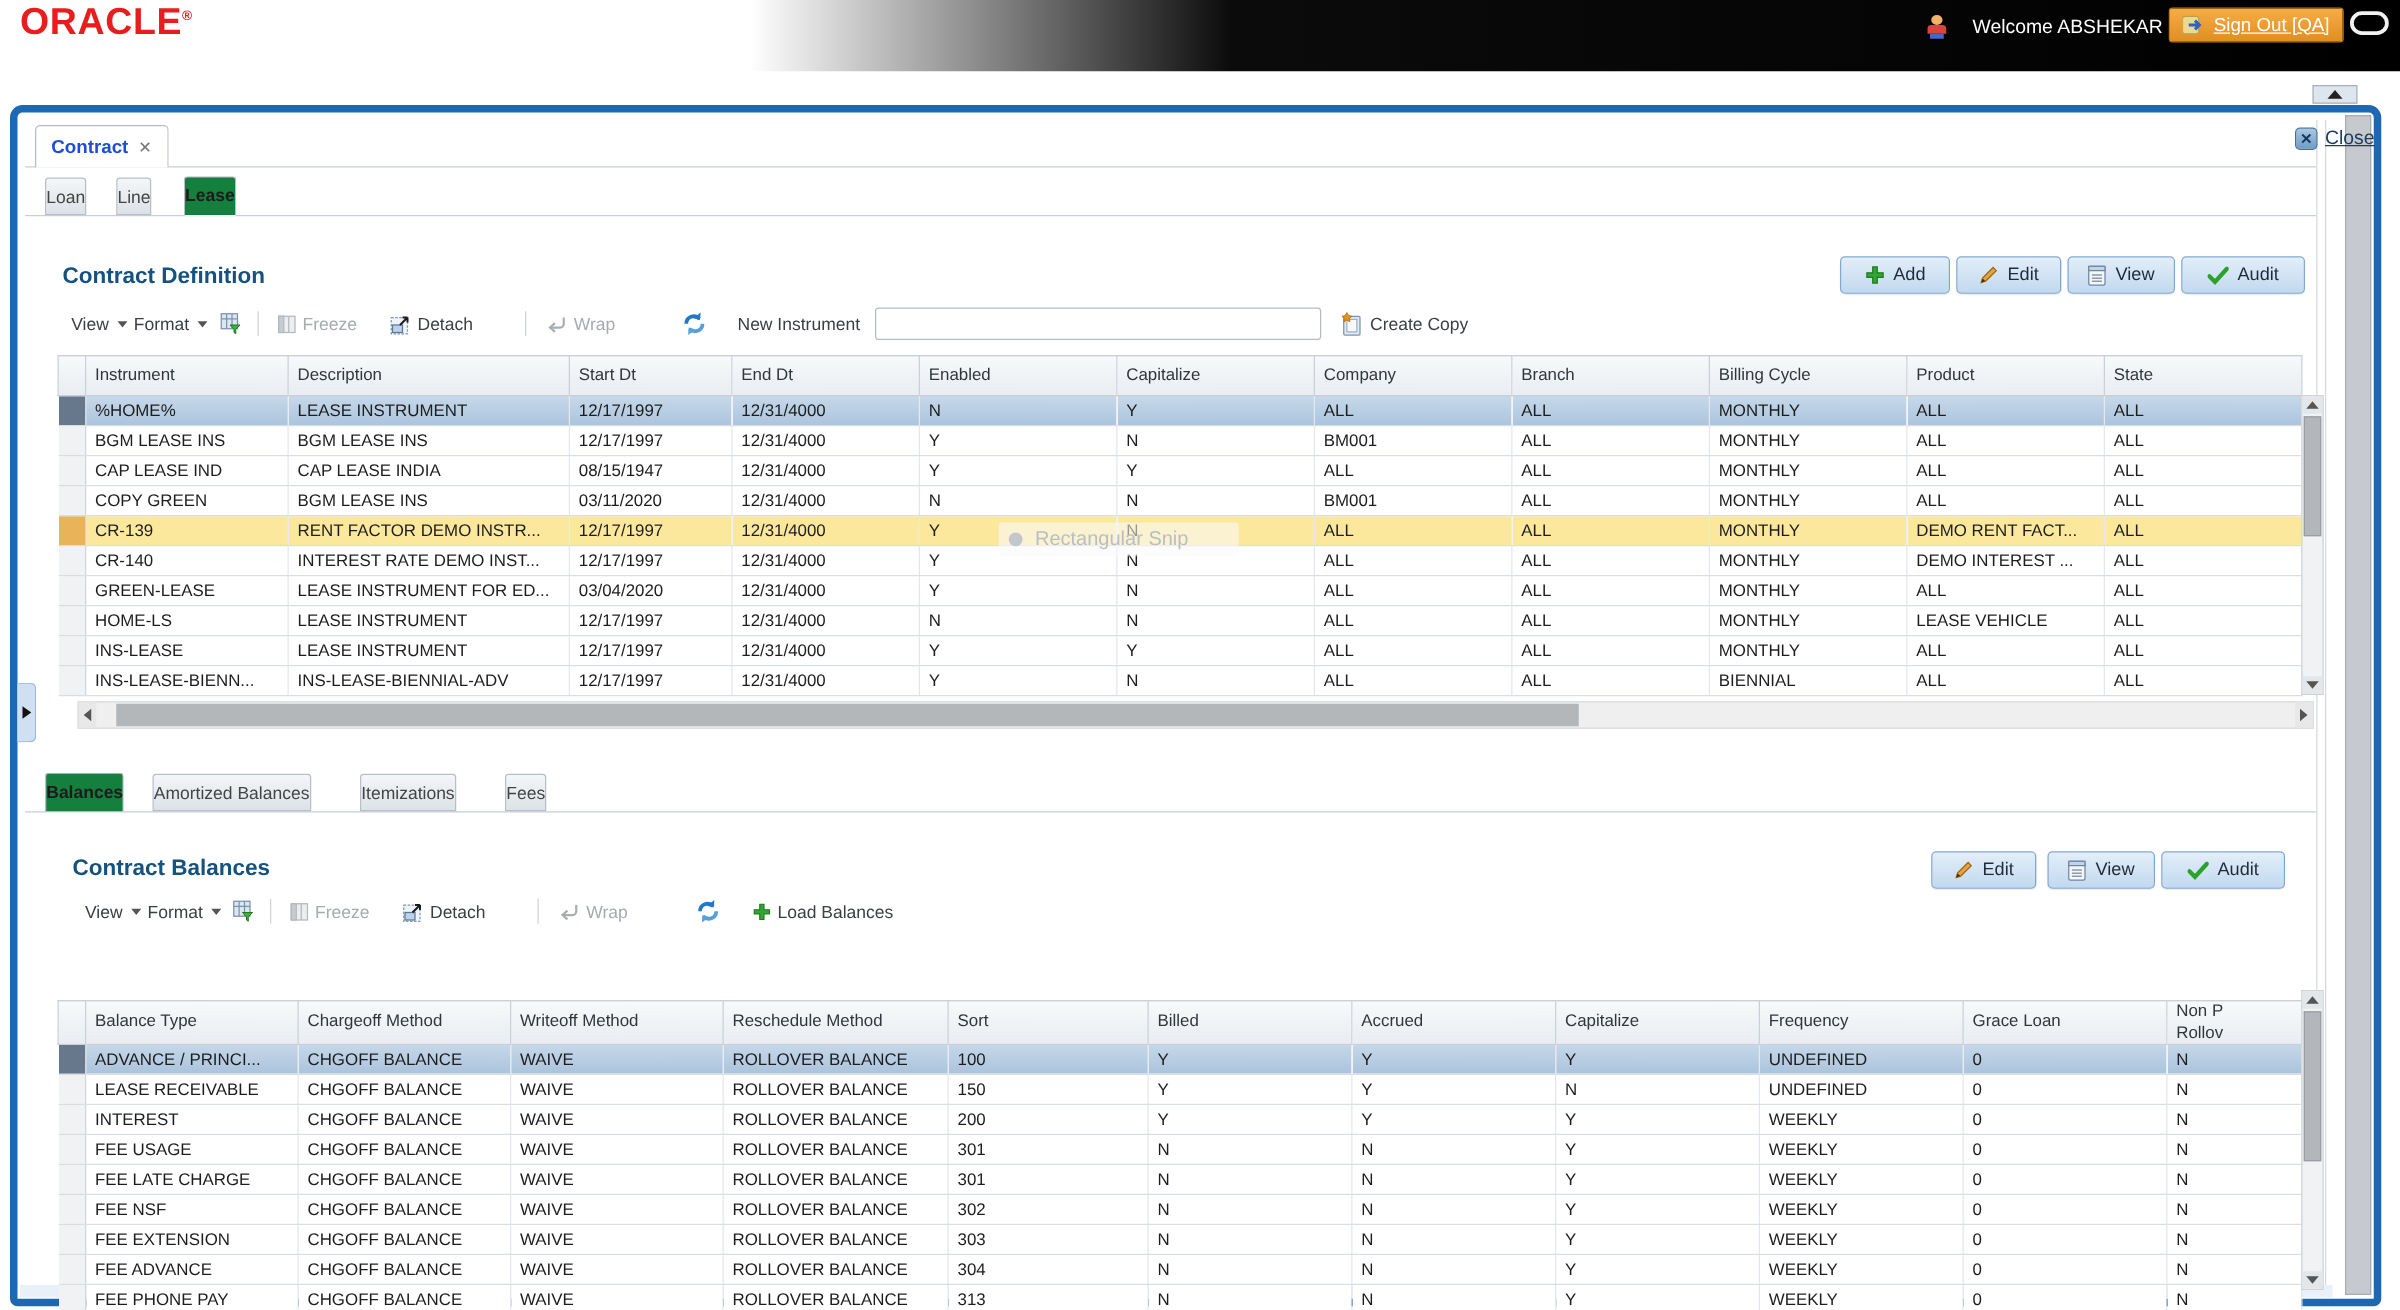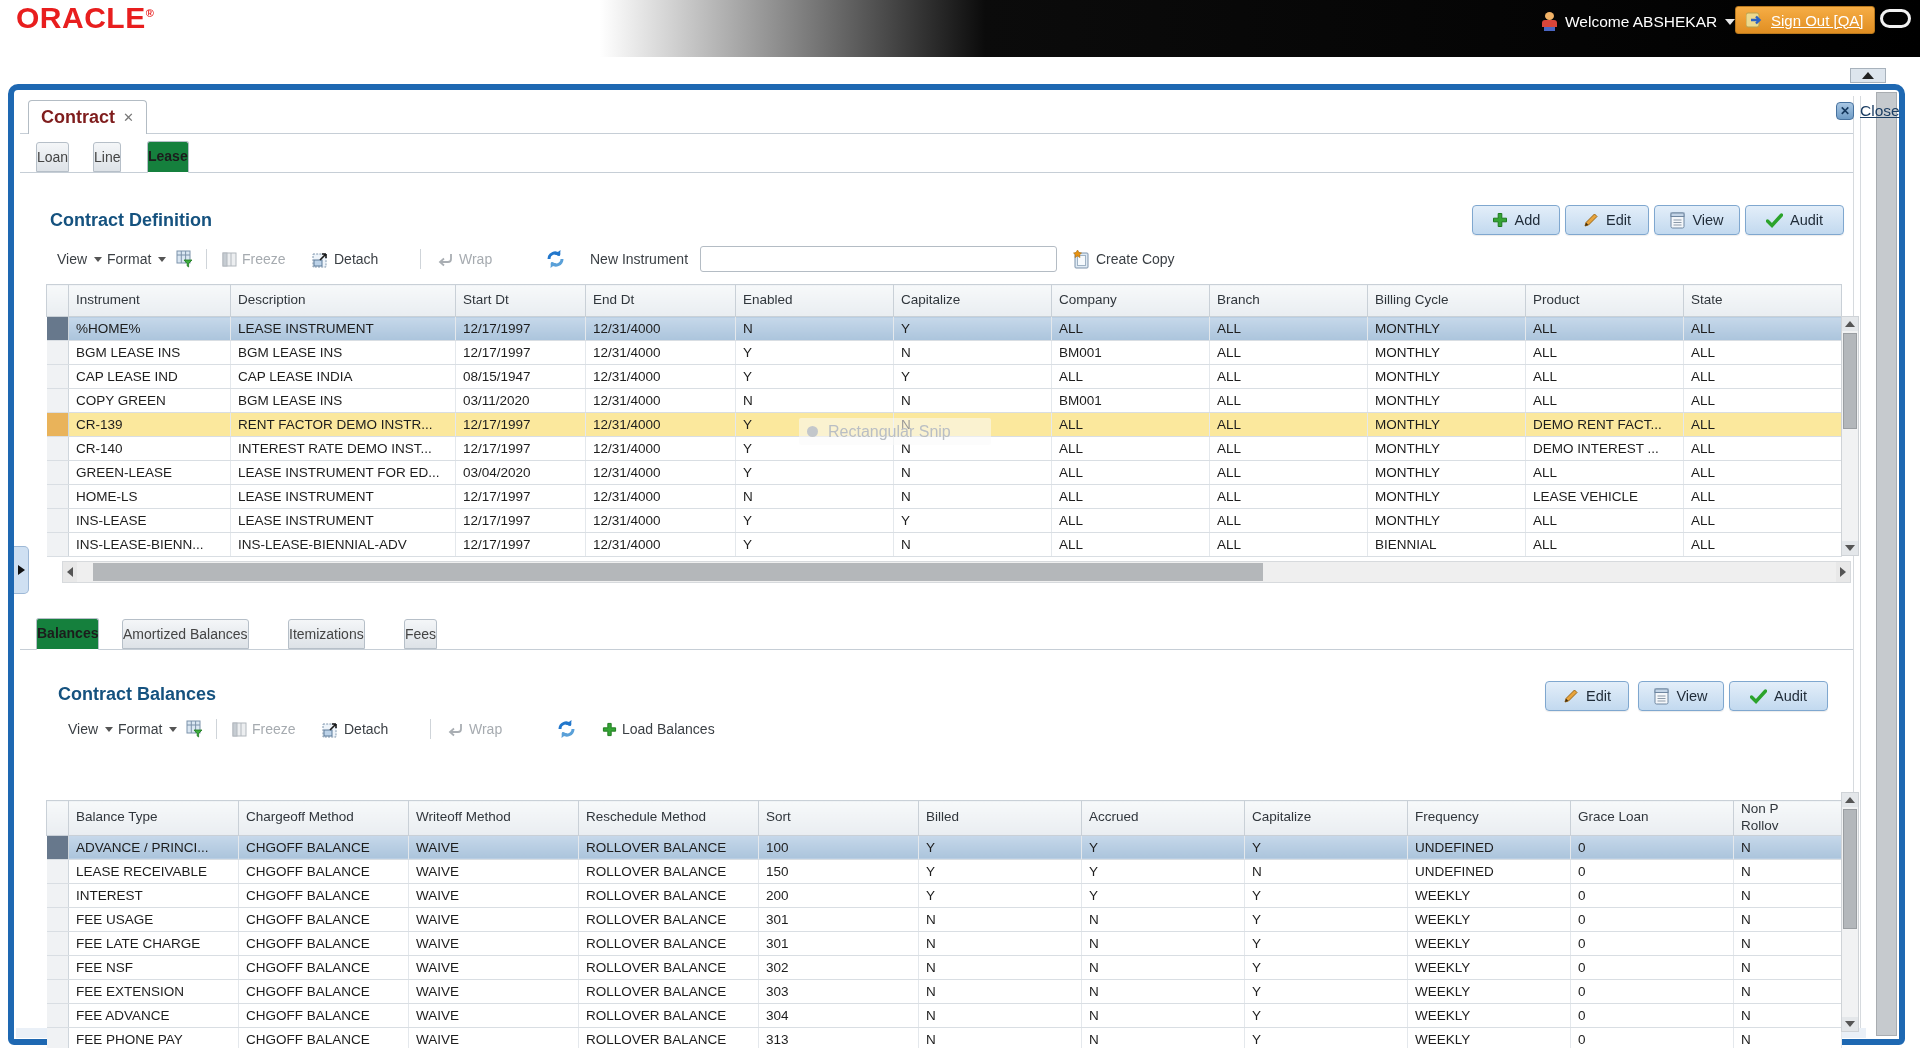--- a/index.html
+++ b/index.html
@@ -5,21 +5,21 @@
   html,body{margin:0;padding:0;width:1920px;height:1048px;overflow:hidden;background:#fff;
     font-family:"Liberation Sans",sans-serif;}
   *{box-sizing:border-box;}
 
   
   .app-header{position:absolute;left:0;top:0;width:1920px;height:57px;
     background:linear-gradient(90deg,#ffffff 0px,#ffffff 600px,#0b0b0b 985px,#000 1920px);}
   .brand{position:absolute;left:16px;top:1px;font-size:30px;font-weight:bold;color:#e81e1e;letter-spacing:.5px;}
   .brand sup{font-size:11px;}
   .brand-sub{position:absolute;left:38px;top:27px;font-size:23px;color:#4a7da8;}
-  .welcome{position:absolute;left:1542px;top:12px;color:#fff;font-size:15.5px;display:flex;align-items:center;gap:8px;}
+  .welcome{position:absolute;left:1542px;top:12px;color:#fff;font-size:15.5px;display:flex;align-items:center;gap:21px;}
   .caret-down{width:0;height:0;border-left:5px solid transparent;border-right:5px solid transparent;border-top:6px solid #e8e8e8;display:inline-block;}
   .signout-btn{position:absolute;left:1735px;top:6px;height:28px;padding:0 10px;display:flex;align-items:center;gap:7px;
     background:linear-gradient(#f6ad45,#e08e22);border:1px solid #b9781c;border-radius:3px;color:#fff;font-size:15px;}
   .signout-btn .lbl{text-decoration:underline;}
   .oval-icon{position:absolute;left:1880px;top:9px;width:31px;height:19px;border:3px solid #f2f2f2;border-radius:10px;background:transparent;}
   .person{width:15px;height:19px;position:relative;display:inline-block;}
   .person .head{position:absolute;left:3px;top:0;width:9px;height:8px;border-radius:50%;background:#f2b266;}
   .person .body{position:absolute;left:0;top:8px;width:15px;height:7px;border-radius:3px 3px 0 0;background:#d8453a;}
   .person .legs{position:absolute;left:2px;top:15px;width:11px;height:4px;background:#4a66c2;}
 
@@ -34,21 +34,21 @@
   .tri-down{width:0;height:0;border-left:6px solid transparent;border-right:6px solid transparent;border-top:7px solid #555;}
   .tri-left{width:0;height:0;border-top:5px solid transparent;border-bottom:5px solid transparent;border-right:6px solid #555;}
   .tri-right{width:0;height:0;border-top:5px solid transparent;border-bottom:5px solid transparent;border-left:6px solid #555;}
   .edge-line{position:absolute;top:96px;width:1px;height:938px;background:#d6dade;}
 
   .hairline{position:absolute;height:1px;background:#c6ced6;}
 
   
   .ws-tab{position:absolute;left:28px;top:100px;height:34px;padding:0 12px;background:#fff;
     border:1px solid #b3bcc4;border-bottom:none;border-radius:4px 4px 0 0;display:flex;align-items:center;gap:8px;z-index:3;}
-  .ws-tab .t{font-size:18px;font-weight:bold;color:#7f1d1d;}
+  .ws-tab .t{font-size:15px;font-weight:bold;color:#1d4ed8;}
   .ws-tab .x{color:#777;font-size:13px;cursor:pointer;}
   .close-ctl{position:absolute;left:1836px;top:102px;display:flex;align-items:center;gap:6px;z-index:3;}
   .close-x{width:18px;height:18px;border-radius:4px;background:linear-gradient(#a9c7e3,#6f9cc6);
     border:1px solid #47729f;color:#14375c;font-weight:bold;font-size:12px;display:flex;align-items:center;justify-content:center;}
   .close-lbl{font-size:15.5px;color:#1c3e63;text-decoration:underline;}
 
   
   .ptab{position:absolute;height:30px;padding:0 0;line-height:29px;font-size:14px;color:#444;
     background:linear-gradient(#f4f6f8,#dde2e7);border:1px solid #b6bfc8;border-radius:3px 3px 0 0;z-index:2;}
   .ptab.active{background:#15803d;font-weight:bold;color:#1c1c1c;height:32px;z-index:4;border-bottom:1px solid #fff;}

